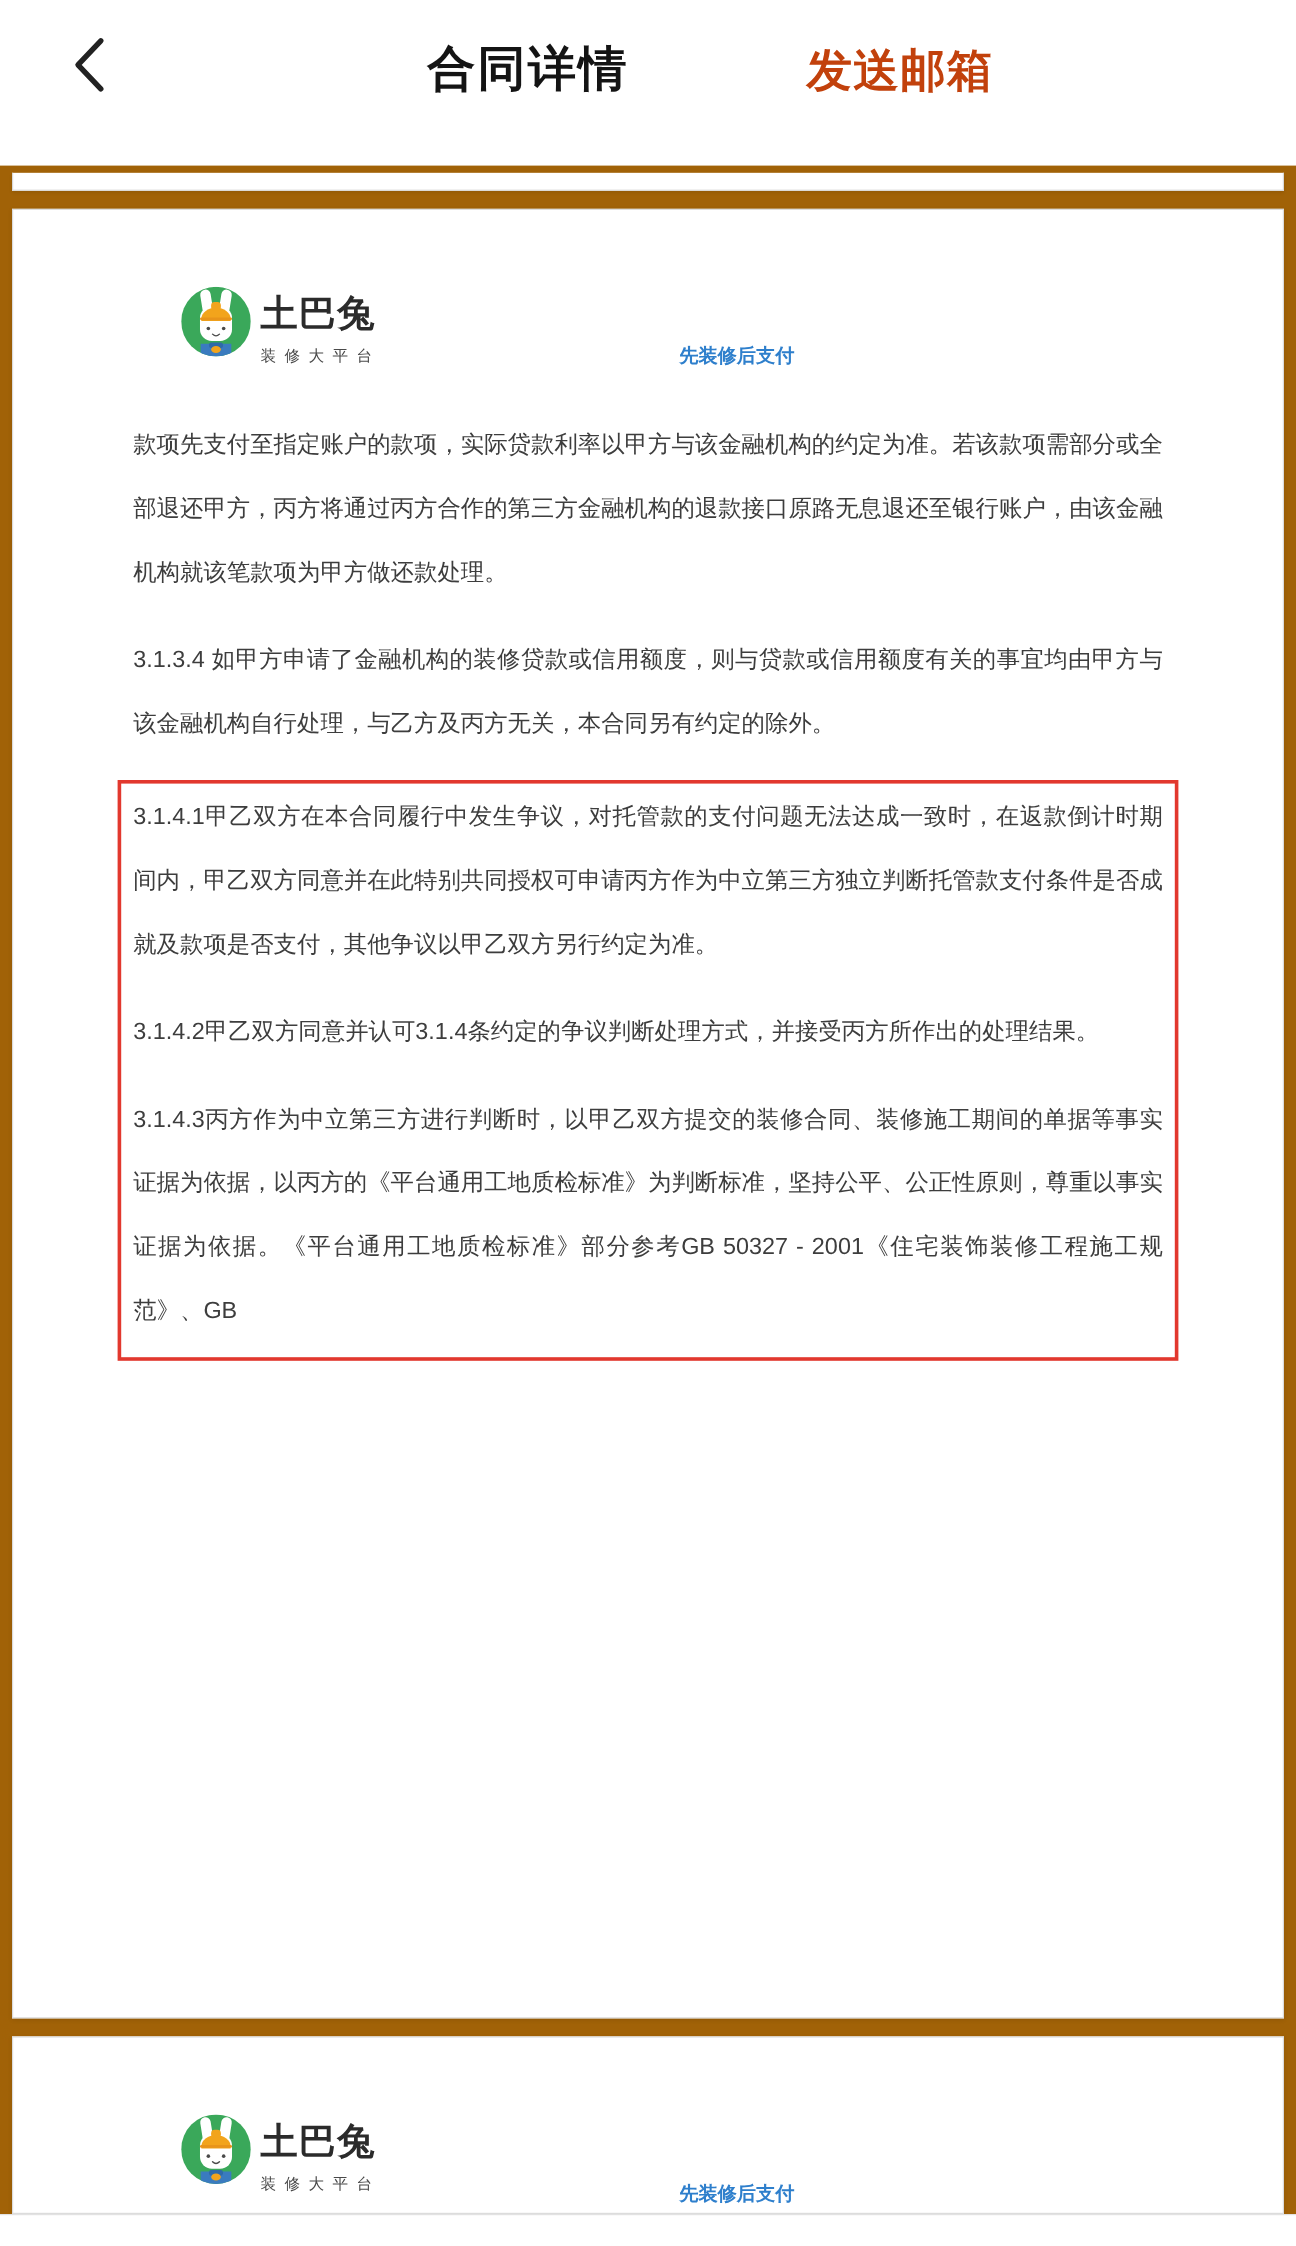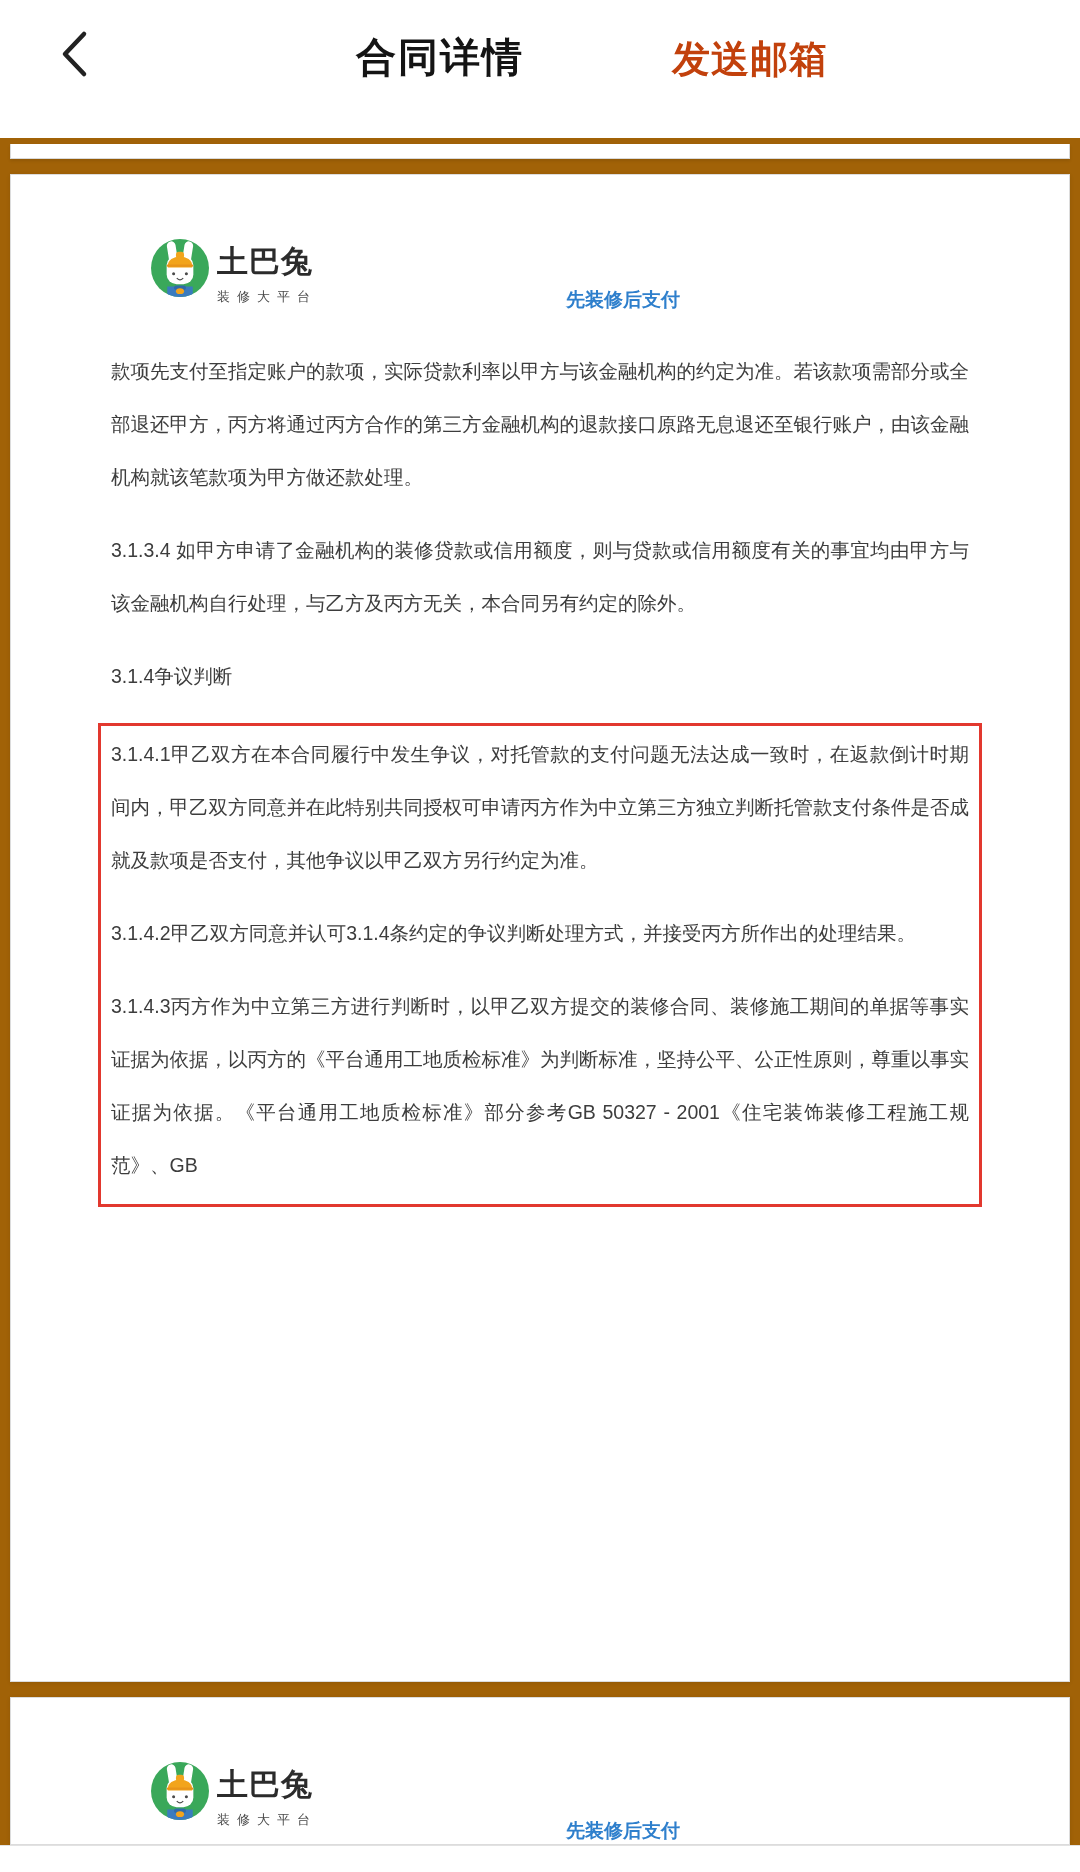--- a/index.html
+++ b/index.html
@@ -46,21 +46,21 @@
 
   
   .brand-row { position: absolute; left: 140px; top: 64px; display: flex; }
   .logo-mark { width: 58px; height: 58px; flex: 0 0 58px; }
   .brand-text { margin-left: 8px; padding-top: 2px; }
   .brand-name { font-size: 31px; font-weight: 700; color: #2b2b2b; letter-spacing: 1px; }
   .brand-sub  { font-size: 13px; color: #4a4a4a; letter-spacing: 7px; margin-top: 5px; }
 
   .tagline {
     position: absolute; left: 555px; top: 112px;
-    font-size: 19px; font-weight: 700; color: #2e7fcc; cursor: pointer;
+    font-size: 16px; font-weight: 700; color: #2e7fcc; cursor: pointer;
   }
   .page2 .tagline { top: 120px; }
 
   
   .contract {
     position: absolute; top: 170px; left: 100px; right: 100px;
     font-size: 19.5px; line-height: 53px; color: #3d3d3d;
     text-align: justify;
   }
   .contract p { margin: 0 0 20px 0; }
@@ -124,21 +124,20 @@
         <div class="brand-sub">装修大平台</div>
       </div>
     </div>
 
     <div class="tagline">先装修后支付</div>
 
     <div class="contract">
       <div class="list">
           <p>款项先支付至指定账户的款项，实际贷款利率以甲方与该金融机构的约定为准。若该款项需部分或全部退还甲方，丙方将通过丙方合作的第三方金融机构的退款接口原路无息退还至银行账户，由该金融机构就该笔款项为甲方做还款处理。</p>
           <p>3.1.3.4 如甲方申请了金融机构的装修贷款或信用额度，则与贷款或信用额度有关的事宜均由甲方与该金融机构自行处理，与乙方及丙方无关，本合同另有约定的除外。</p>
-          <p>3.1.4争议判断</p>
         </div>
       <div class="highlight-box">
         <div class="list">
             <p>3.1.4.1甲乙双方在本合同履行中发生争议，对托管款的支付问题无法达成一致时，在返款倒计时期间内，甲乙双方同意并在此特别共同授权可申请丙方作为中立第三方独立判断托管款支付条件是否成就及款项是否支付，其他争议以甲乙双方另行约定为准。</p>
             <p>3.1.4.2甲乙双方同意并认可3.1.4条约定的争议判断处理方式，并接受丙方所作出的处理结果。</p>
             <p>3.1.4.3丙方作为中立第三方进行判断时，以甲乙双方提交的装修合同、装修施工期间的单据等事实证据为依据，以丙方的《平台通用工地质检标准》为判断标准，坚持公平、公正性原则，尊重以事实证据为依据。《平台通用工地质检标准》部分参考GB 50327 - 2001《住宅装饰装修工程施工规范》、GB</p>
           </div>
       </div>
     </div>
   </div>

